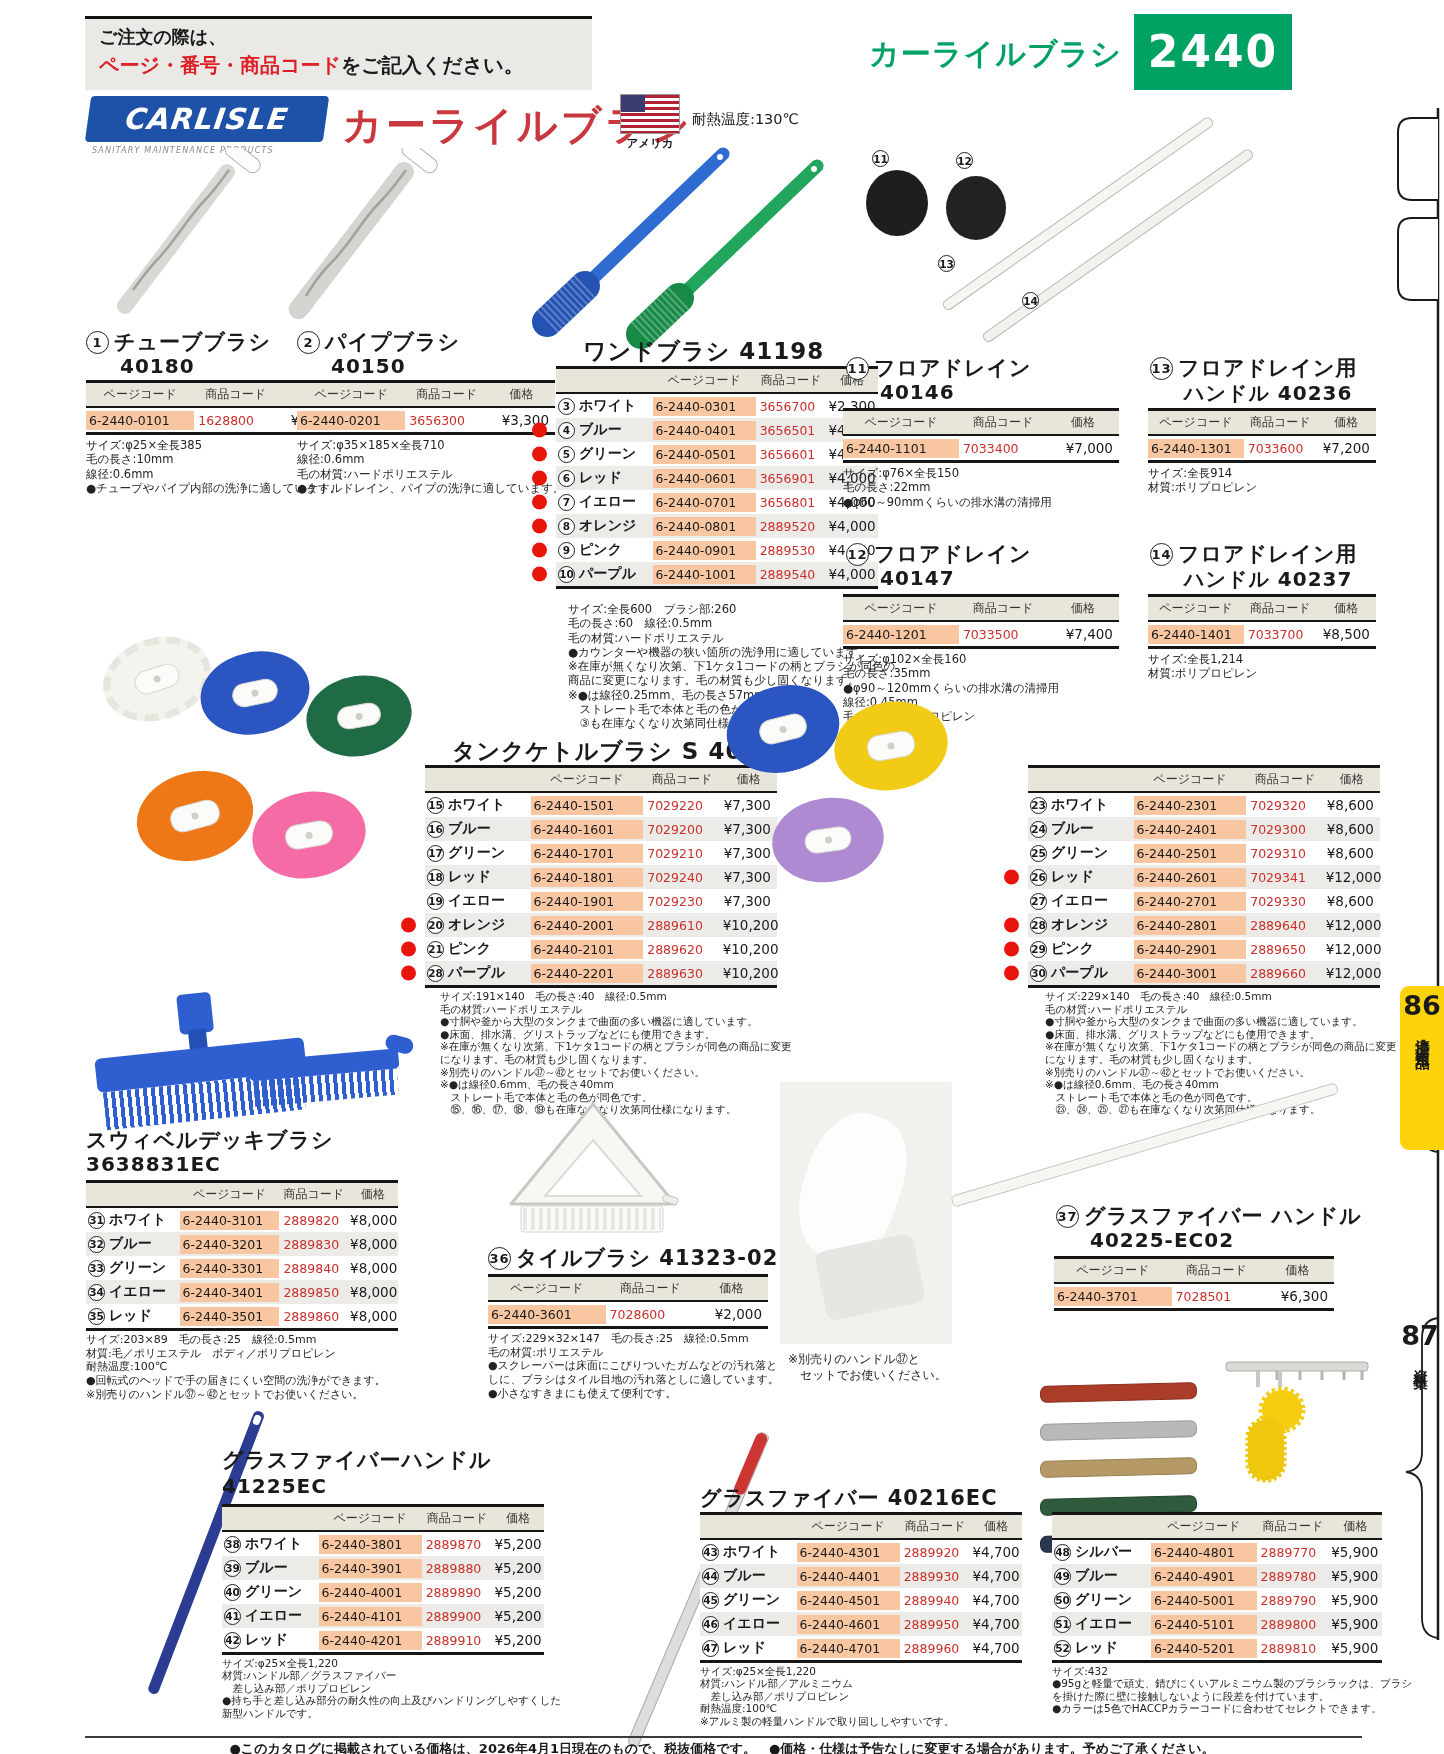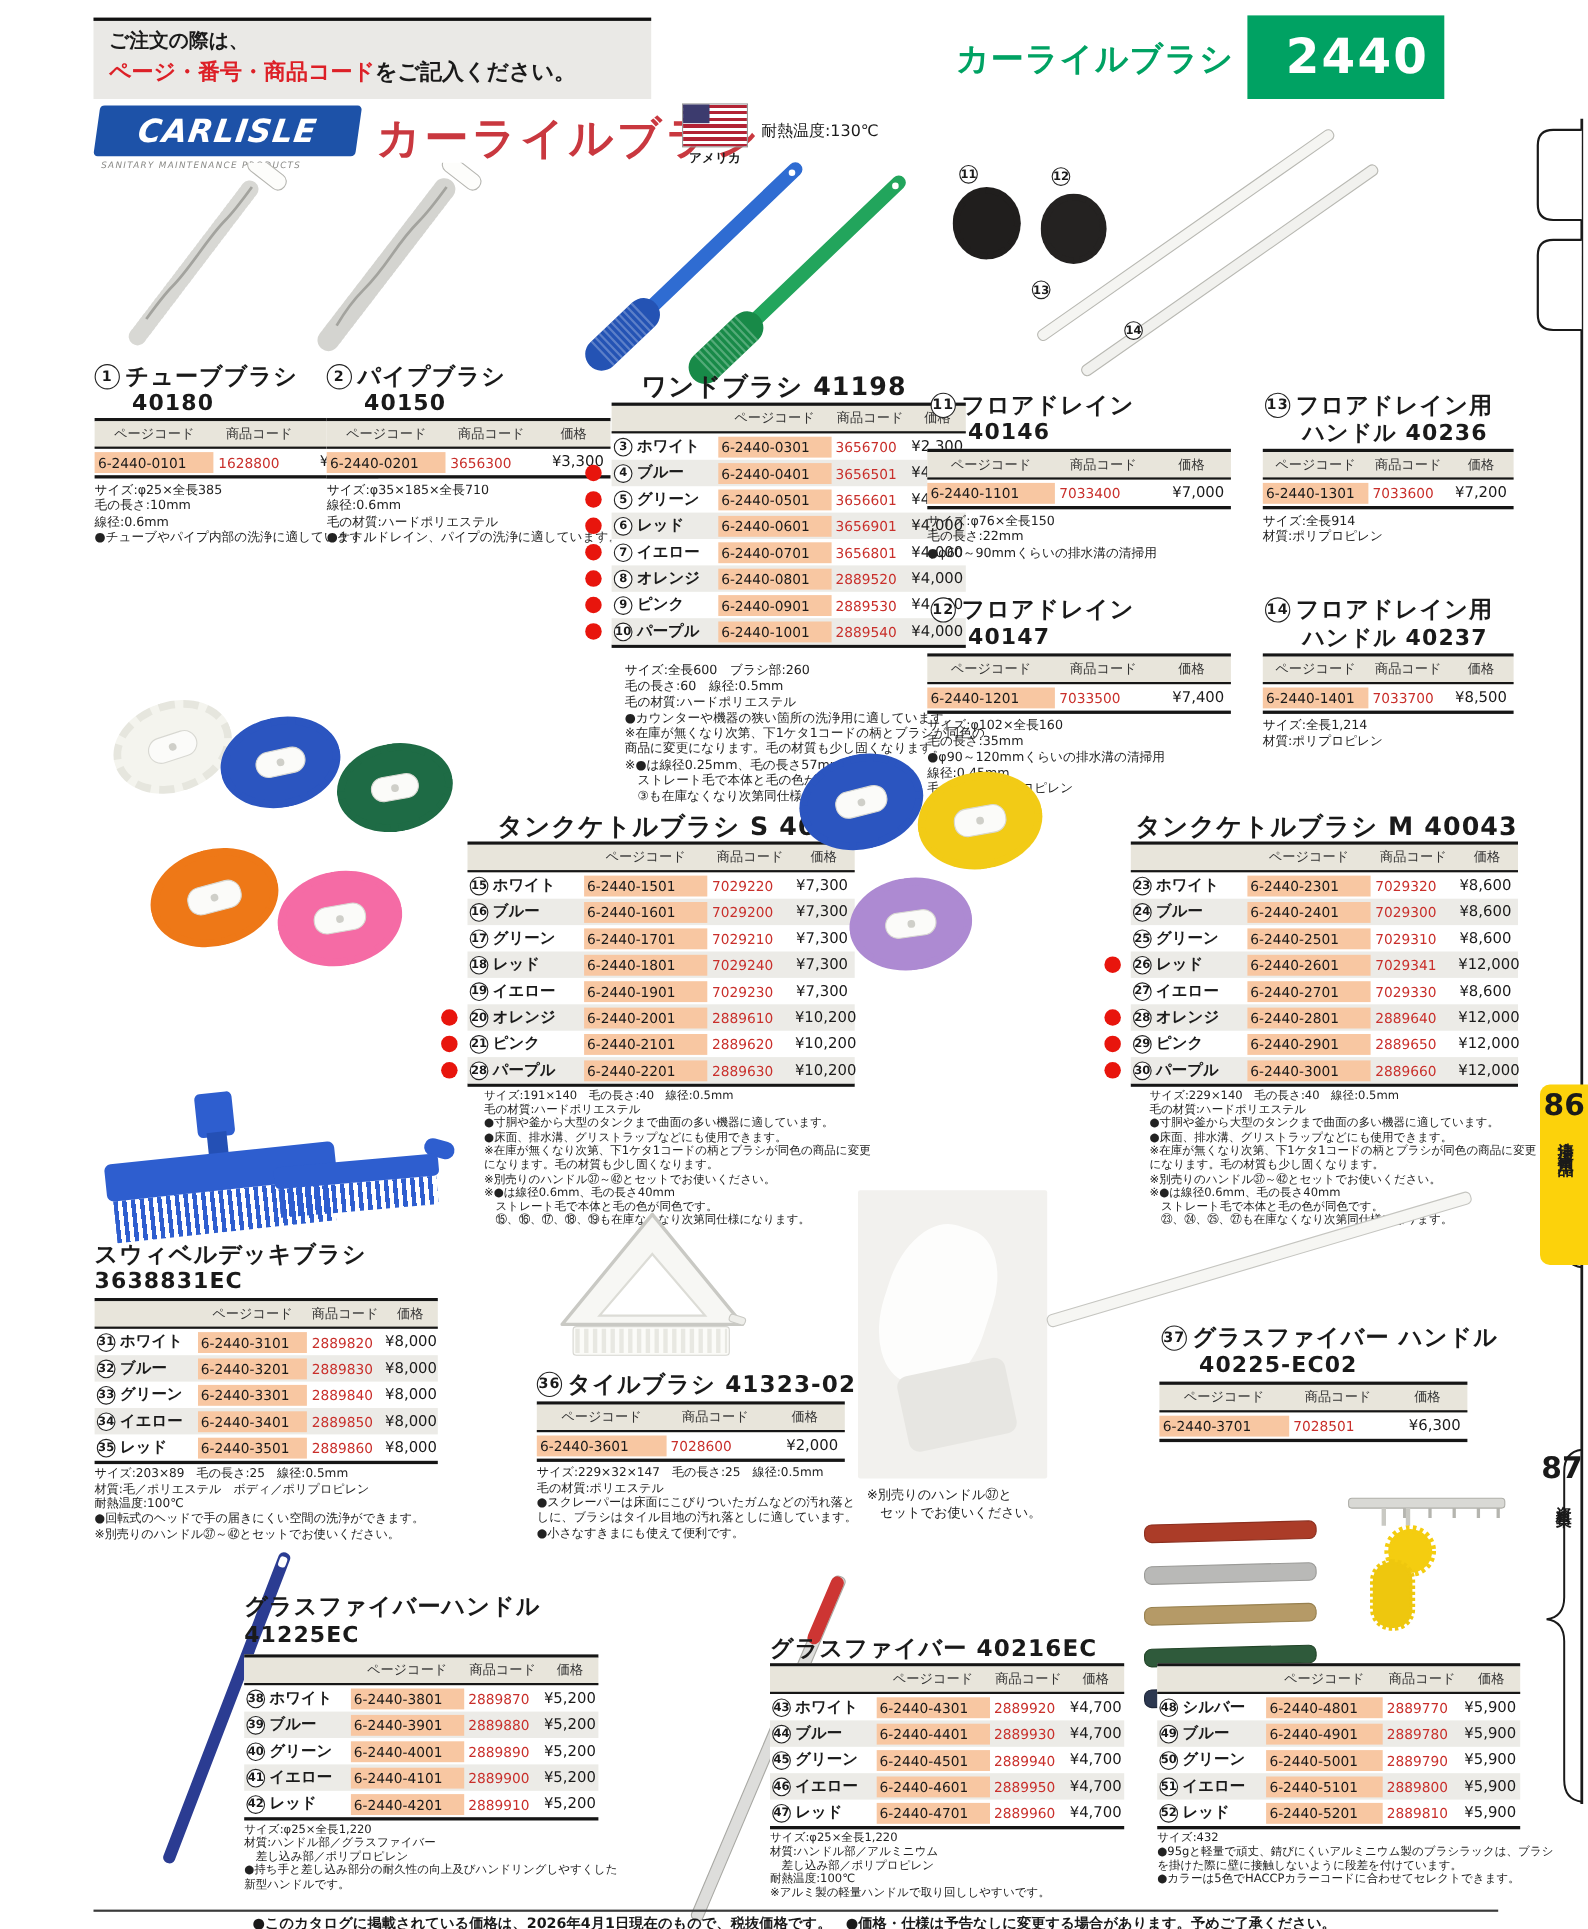--- a/index.html
+++ b/index.html
@@ -5,21 +5,21 @@
   html,body{margin:0;padding:0;background:#888;}
   .page{position:relative;width:1444px;height:1754px;background:#fff;overflow:hidden;
         font-family:"DejaVu Sans","Liberation Sans",sans-serif;color:#1a1a1a;margin:0 auto;}
   .t{position:absolute;}
   
   .order-box{left:85px;top:16px;width:507px;height:74px;background:#eae9e6;border-top:3px solid #111;padding:6px 0 0 14px;box-sizing:border-box;}
   .order-l1{font-size:18px;font-weight:bold;}
   .order-l2{font-size:20px;font-weight:bold;margin-top:3px;}
   .order-red{color:#dd2027;text-align:right;}
   .cat-label{left:820px;top:34px;width:302px;text-align:right;font-size:30px;font-weight:bold;color:#00a263;letter-spacing:1px;}
-  .page-num-box{left:1134px;top:14px;width:158px;height:76px;background:#00a263;color:#fff;font-size:44px;font-weight:bold;text-align:center;line-height:76px;letter-spacing:2px;padding-left:21px;}
+  .page-num-box{left:1134px;top:14px;width:158px;height:76px;background:#00a263;color:#fff;font-size:44px;font-weight:bold;text-align:center;line-height:76px;letter-spacing:2px;}
   
   .logo-box{left:88px;top:96px;width:238px;height:46px;background:#1d52a8;transform:skewX(-8deg);border-radius:4px;}
   .logo-text{width:100%;text-align:center;line-height:46px;color:#fff;font-size:29px;font-weight:bold;font-style:italic;letter-spacing:1px;display:block;}
   .logo-sub{left:92px;top:146px;font-size:8px;font-style:italic;color:#8b8b88;letter-spacing:1.2px;}
   .main-title{left:342px;top:98px;font-size:40px;font-weight:bold;color:#c9383f;letter-spacing:3px;}
   .flag{left:620px;top:94px;width:58px;height:38px;background:repeating-linear-gradient(180deg,#b22234 0 3px,#fff 3px 6px);border:1px solid #999;}
   .flag .canton{position:absolute;left:0;top:0;width:24px;height:17px;background:#3c3b6e;}
   .flag-label{left:620px;top:136px;width:60px;text-align:center;font-size:11.5px;font-weight:bold;}
   .heat-note{left:692px;top:110px;font-size:14.5px;}
   
@@ -503,23 +503,20 @@
   <div class="t oval" style="left:726px;top:686px;width:100px;height:72px;background:#2b55c0;border:7px dashed #2b55c0;transform:rotate(-14deg)">
       <span class="core" style="width:46px;height:23px"></span>
     </div>
   <div class="t oval" style="left:834px;top:702px;width:100px;height:74px;background:#f2cb16;border:7px dashed #f2cb16;transform:rotate(-10deg)">
       <span class="core" style="width:46px;height:24px"></span>
     </div>
   <div class="t oval" style="left:772px;top:798px;width:98px;height:70px;background:#ad8ad2;border:7px dashed #ad8ad2;transform:rotate(-8deg)">
       <span class="core" style="width:45px;height:22px"></span>
     </div>
 
-  <div class="t sec-title lg" style="left:1032px;top:736px">
-      <span>タンクケトルブラシ M 40043</span>
-    </div>
   <div class="ptable w352" style="left:1028px;top:765px">
     <div class="thead g4">
         <span></span>
         <span>ページコード</span>
         <span>商品コード</span>
         <span>価格</span>
       </div>
     <div class="tbody">
 
         <div class="trow g4">

